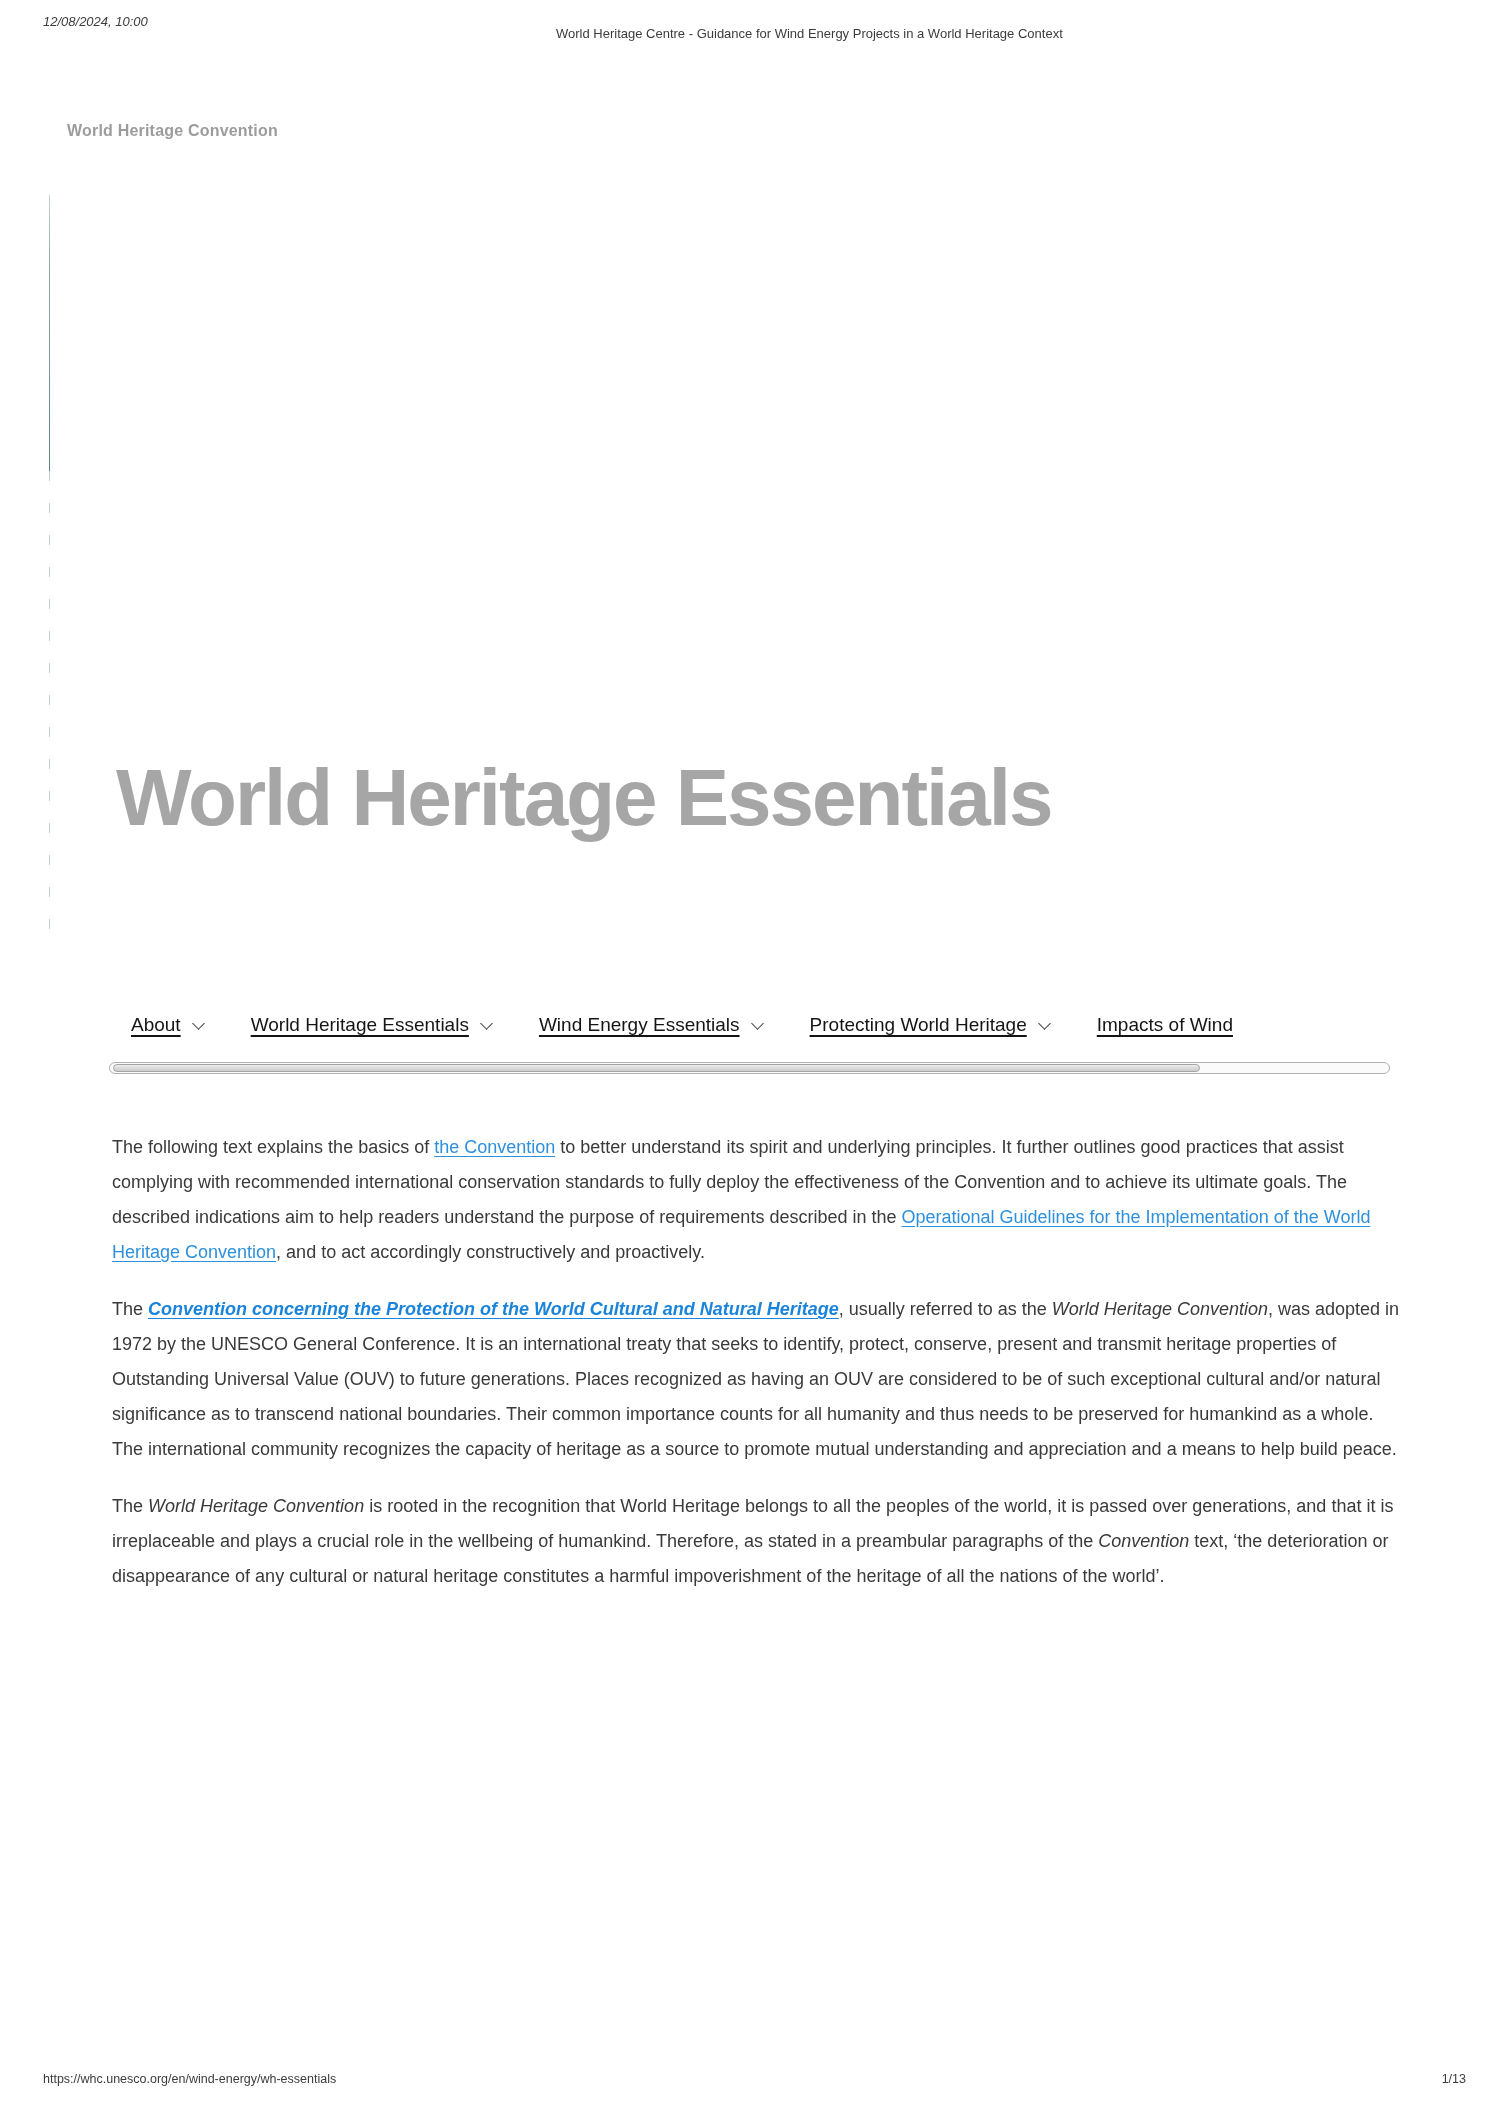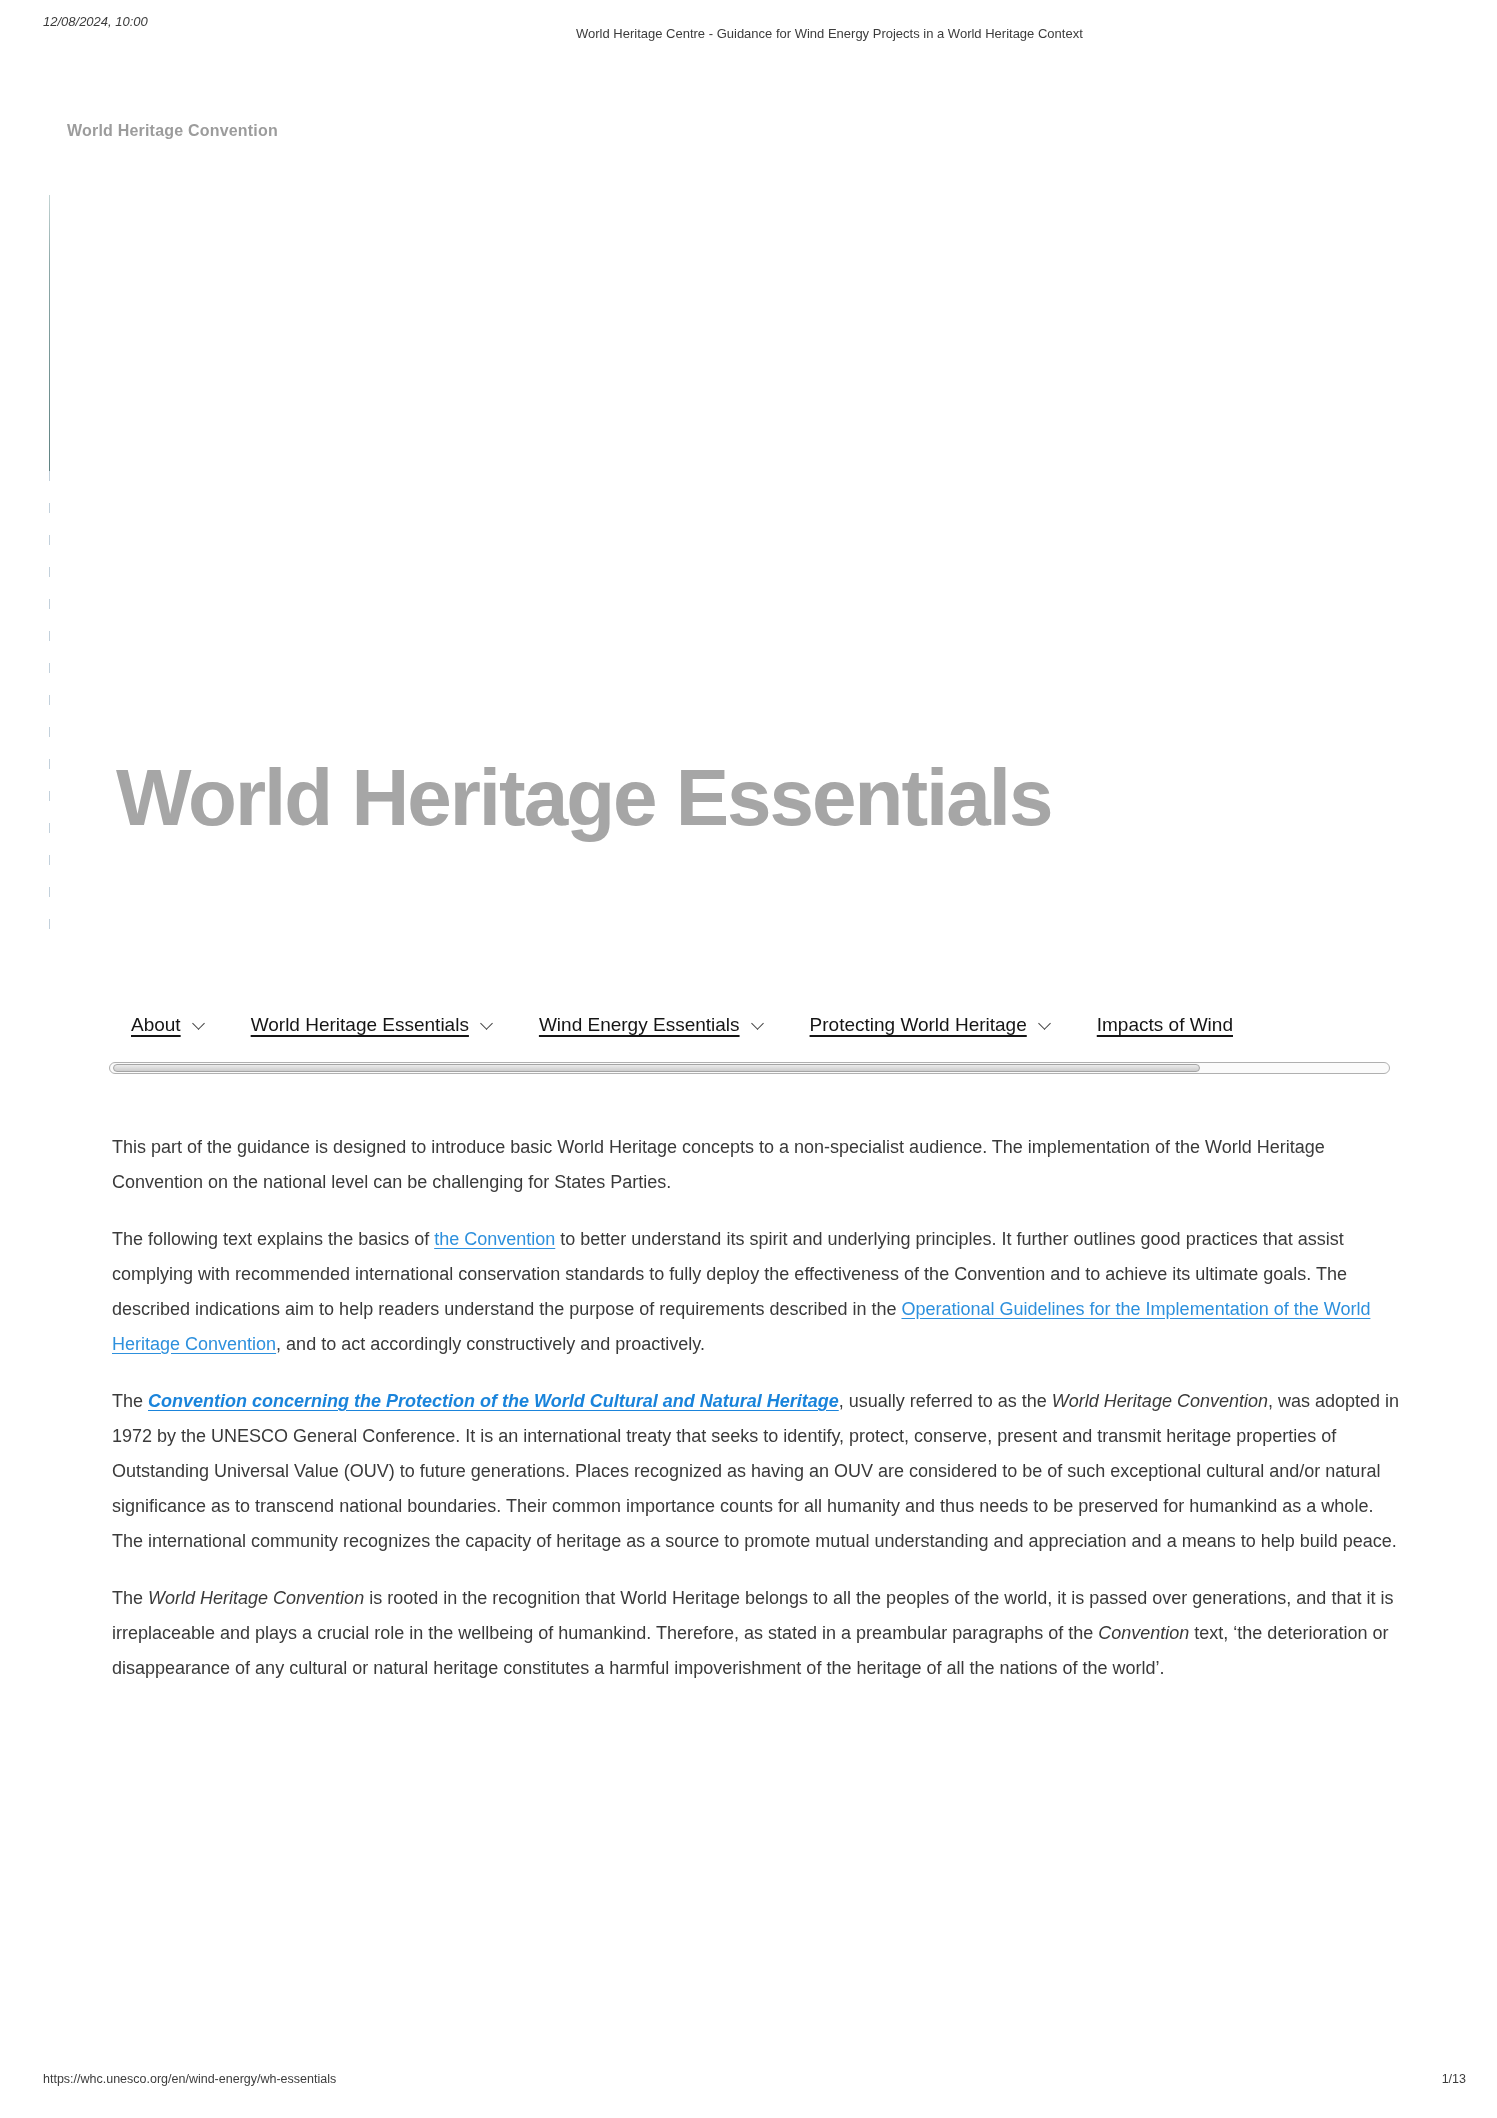--- a/index.html
+++ b/index.html
@@ -9,21 +9,21 @@
     font-family:"Liberation Sans", sans-serif;
     position:relative;
     overflow:hidden;
     -webkit-font-smoothing:antialiased;
   }
   .abs { position:absolute; }
 
   
   .print-meta { font-size:13px; color:#3c3c3c; white-space:nowrap; }
   .hdr-date  { left:43px; top:14px;font-style:italic; }
-  .hdr-title { left:576px; top:26px; }
+  .hdr-title { left:556px; top:26px; }
   .ftr-url   { left:43px; top:2072px; font-size:12.5px; }
   .ftr-page  { right:31px; top:2072px; font-size:12.5px;text-align:center; }
 
   
   .site-label {
     left:67px; top:122px;
     font-size:16px; font-weight:700; color:#9c9c9c; letter-spacing:.2px;
   }
 
   
@@ -130,20 +130,19 @@
   <a>
       <span>Impacts of Wind</span>
     </a>
 </nav>
 
 <div class="abs scroll-track">
   <div class="scroll-thumb"></div>
 </div>
 
 <main class="abs content">
-  <p><span class="run plain">This part of the guidance is designed to introduce basic World Heritage concepts to a non-specialist audience. The implementation of the World Heritage Convention on the national level can be challenging for States Parties.</span></p>
   <p><span class="run plain">The following text explains the basics of </span><a class="run link">the Convention</a><span class="run plain"> to better understand its spirit and underlying principles. It further outlines good practices that assist complying with recommended international conservation standards to fully deploy the effectiveness of the Convention and to achieve its ultimate goals. The described indications aim to help readers understand the purpose of requirements described in the </span><a class="run link">Operational Guidelines for the Implementation of the World Heritage Convention</a><span class="run plain">, and to act accordingly constructively and proactively.</span></p>
   <p><span class="run plain">The </span><a class="run link-bold-italic">Convention concerning the Protection of the World Cultural and Natural Heritage</a><span class="run plain">, usually referred to as the </span><span class="run italic">World Heritage Convention</span><span class="run plain">, was adopted in 1972 by the UNESCO General Conference. It is an international treaty that seeks to identify, protect, conserve, present and transmit heritage properties of Outstanding Universal Value (OUV) to future generations. Places recognized as having an OUV are considered to be of such exceptional cultural and/or natural significance as to transcend national boundaries. Their common importance counts for all humanity and thus needs to be preserved for humankind as a whole. The international community recognizes the capacity of heritage as a source to promote mutual understanding and appreciation and a means to help build peace.</span></p>
   <p><span class="run plain">The </span><span class="run italic">World Heritage Convention</span><span class="run plain"> is rooted in the recognition that World Heritage belongs to all the peoples of the world, it is passed over generations, and that it is irreplaceable and plays a crucial role in the wellbeing of humankind. Therefore, as stated in a preambular paragraphs of the </span><span class="run italic">Convention</span><span class="run plain"> text, ‘the deterioration or disappearance of any cultural or natural heritage constitutes a harmful impoverishment of the heritage of all the nations of the world’.</span></p>
 </main>
 
 <div class="abs print-meta ftr-url">https://whc.unesco.org/en/wind-energy/wh-essentials</div>
 <div class="abs print-meta ftr-page">1/13</div>
 
 </body></html>

